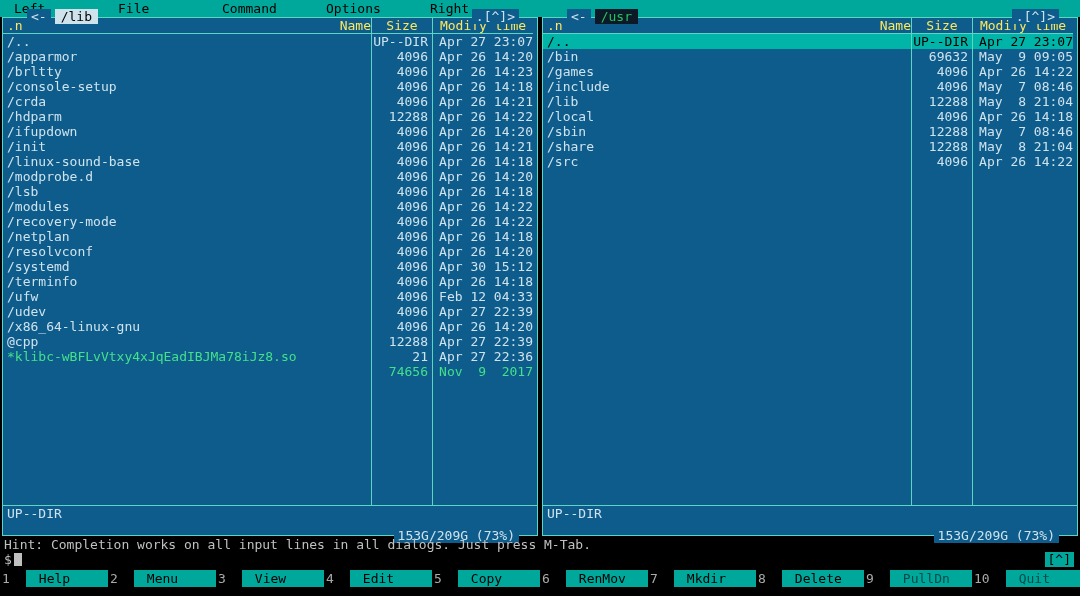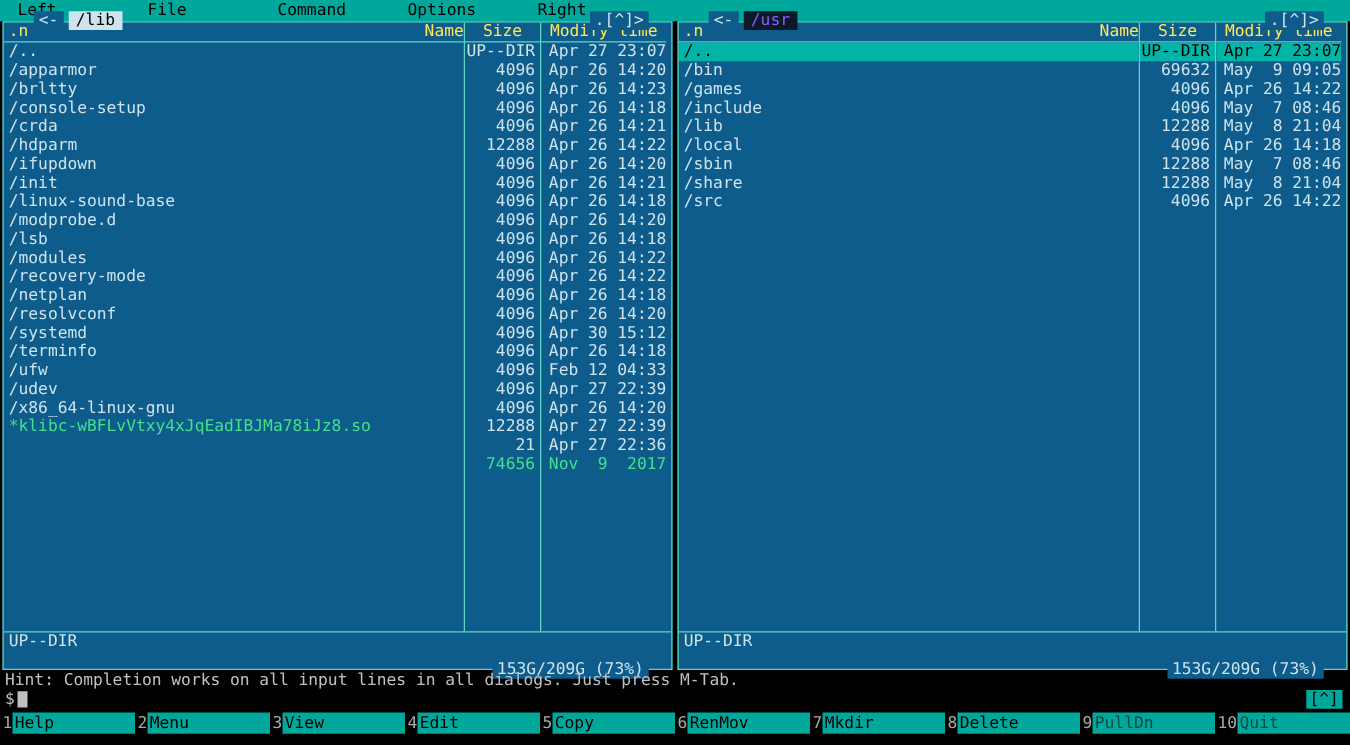--- a/index.html
+++ b/index.html
@@ -21,21 +21,21 @@
   
   .menubar{background:var(--menu-bg);height:17px;display:flex;align-items:center;color:#000;}
   .menubar .m{width:90px;padding-left:14px}
   
   .panels{display:flex;gap:4px;padding:0 2px;}
   .panel{flex:1;border:1px solid var(--panel-border);background:var(--panel-bg);color:var(--normal-fg);
     height:519px;position:relative;box-sizing:border-box;}
   .panel-title{position:absolute;top:-9px;left:24px;display:flex;align-items:center;}
   .panel-title .arrow{color:var(--normal-fg);background:var(--panel-bg);padding:0 4px;}
   .panel-title .path{background:var(--normal-fg);color:#000;padding:0 6px;margin-left:4px;}
-  .panel-title.active .path{background:#0b1a26;color:#8b5cf6;}
+  .panel-title.active .path{background:#0b1a26;color:#22c55e;}
   .sort-ind{position:absolute;top:-9px;right:18px;background:var(--panel-bg);color:var(--normal-fg);padding:0 4px;}
   .cols{display:flex;height:calc(100% - 30px);}
   .col-n{flex:1;border-right:1px solid var(--panel-border);}
   .col-s{width:60px;border-right:1px solid var(--panel-border);text-align:right;}
   .col-m{width:100px;text-align:right;padding-right:4px;}
   .hdr{color:var(--header-fg);text-align:center;height:15px;}
   .col-n .hdr{display:flex;}
   .col-n .hdr .dot{width:20px;text-align:left;padding-left:4px;}
   .col-n .hdr .lbl{flex:1;text-align:right;}
   .body{height:calc(100% - 15px);border-top:1px solid var(--panel-border);overflow:hidden;}
@@ -50,21 +50,21 @@
   
   .shell{color:var(--shell-fg);padding:1px 4px 0 4px;height:33px;position:relative;}
   .shell .hint{white-space:pre;}
   .shell .prompt{display:flex;align-items:center;}
   .shell .cursor{display:inline-block;width:8px;height:13px;background:#c0c0c0;margin-left:2px;}
   .shell .caret{position:absolute;right:6px;top:16px;background:var(--menu-bg);color:#000;padding:0 3px;}
   
   .fkeys{display:flex;height:17px;}
   .fk{flex:1;display:flex;align-items:center;}
   .fk .n{color:#aaa;background:#000;padding-left:2px;}
-  .fk .t{background:var(--menu-bg);flex:1;height:100%;display:flex;align-items:center;padding-left:2px;color:#000;}
+  .fk .t{background:var(--menu-bg);flex:1;height:100%;display:flex;align-items:center;padding-left:13px;color:#000;margin-left:16px;}
   .fk.dim .t{color:#024a4a;}
 </style>
 </head>
 <body>
 
 <div class="menubar">
   <span class="m">Left</span>
   <span class="m">File</span>
   <span class="m">Command</span>
   <span class="m">Options</span>
@@ -99,20 +99,21 @@
             <div class="row">/lsb</div>
             <div class="row">/modules</div>
             <div class="row">/recovery-mode</div>
             <div class="row">/netplan</div>
             <div class="row">/resolvconf</div>
             <div class="row">/systemd</div>
             <div class="row">/terminfo</div>
             <div class="row">/ufw</div>
             <div class="row">/udev</div>
             <div class="row">/x86_64-linux-gnu</div>
+            <div class="row">@cpp</div>
             <div class="row exec">*klibc-wBFLvVtxy4xJqEadIBJMa78iJz8.so</div>
           </div>
       </div>
       <div class="col-s">
         <div class="hdr">Size</div>
         <div class="body" id="left-sizes">
             <div class="row">UP--DIR</div>
             <div class="row">4096</div>
             <div class="row">4096</div>
             <div class="row">4096</div>

